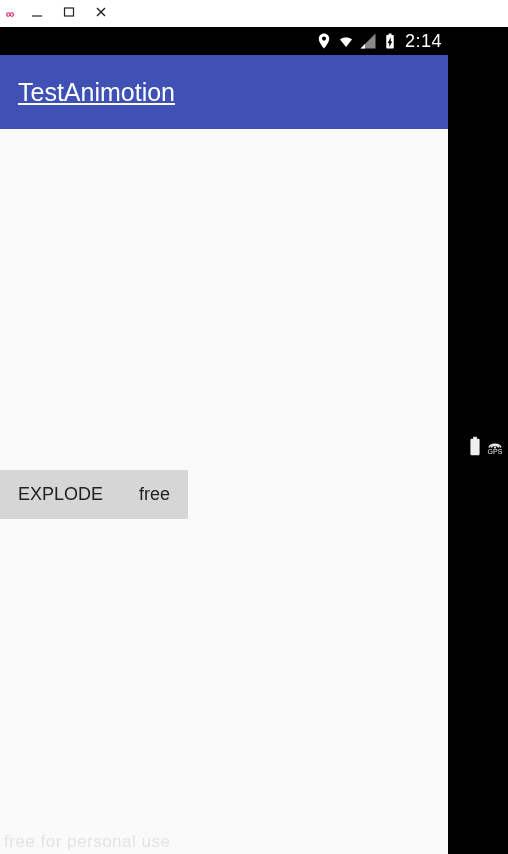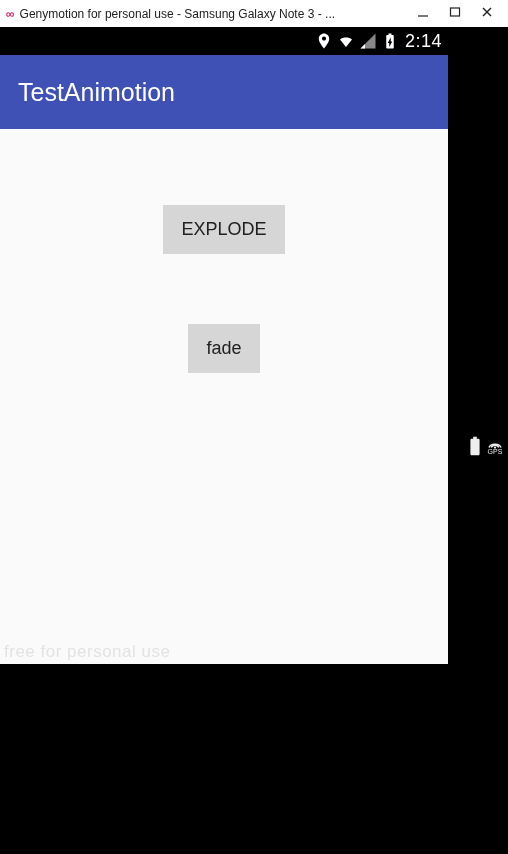--- a/index.html
+++ b/index.html
@@ -21,21 +21,21 @@
   .window-controls span { width: 14px; text-align: center; cursor: default; }
 
   .emu-frame {
     display: flex;
     height: 827px;
     width: 508px;
     background: #000;
   }
   .device-screen {
     width: 460px;
-    height: 637px;
+    height: 827px;
     background: #fafafa;
     position: relative;
     display: flex;
     flex-direction: column;
   }
   .side-toolbar {
     width: 60px;
     background: #000;
     display: flex;
     flex-direction: row;
@@ -74,28 +74,29 @@
   
   .app-bar {
     height: 74px;
     background: #3f51b5;
     color: #fff;
     display: flex;
     align-items: center;
     padding: 0 18px;
     font-size: 25px;
     font-weight: 400;
+    text-decoration: underline;
   }
 
   
   .content {
     flex: 1;
     background: #fafafa;
     display: flex;
-    flex-direction: column;
+    flex-direction: row;
     align-items: center;
     padding-top: 76px;
     position: relative;
   }
   .abtn {
     background: #d6d6d6;
     border: none;
     color: #212121;
     font-size: 18px;
     padding: 14px 18px;
@@ -113,21 +114,20 @@
     letter-spacing: 0.5px;
     text-shadow: 0 0 1px rgba(255,255,255,0.2);
     pointer-events: none;
   }
 </style>
 </head>
 <body>
 
 <div class="window-titlebar">
   <span class="geny-logo">∞</span>
-  <span class="title">Genymotion for personal use - Samsung Galaxy Note 3 - ...</span>
   <div class="window-controls">
     <span>
       <svg width="12" height="12" viewBox="0 0 12 12">
           <line x1="1" y1="10" x2="11" y2="10" stroke="#222" stroke-width="1.2"></line>
         </svg>
     </span>
     <span>
       <svg width="12" height="12" viewBox="0 0 12 12">
           <rect x="1.5" y="2" width="9" height="8" fill="none" stroke="#222" stroke-width="1.2"></rect>
         </svg>
@@ -161,21 +161,21 @@
         </svg>
       <span class="clock">2:14</span>
     </div>
 
     <div class="app-bar">
       <span>TestAnimotion</span>
     </div>
 
     <div class="content">
       <button class="abtn">EXPLODE</button>
-      <button class="abtn">fade</button>
+      <button class="abtn">free</button>
 
       <div class="watermark">free for personal use</div>
     </div>
   </div>
 
   <div class="side-toolbar">
 
     <div class="tb-item light">
       <svg class="tb-svg" viewBox="0 0 24 24" fill="#eee">
           <path d="M15.67 4H14V2h-4v2H8.33C7.6 4 7 4.6 7 5.33v15.33C7 21.4 7.6 22 8.33 22h7.33c.74 0 1.34-.6 1.34-1.34V5.33C17 4.6 16.4 4 15.67 4z"></path>

